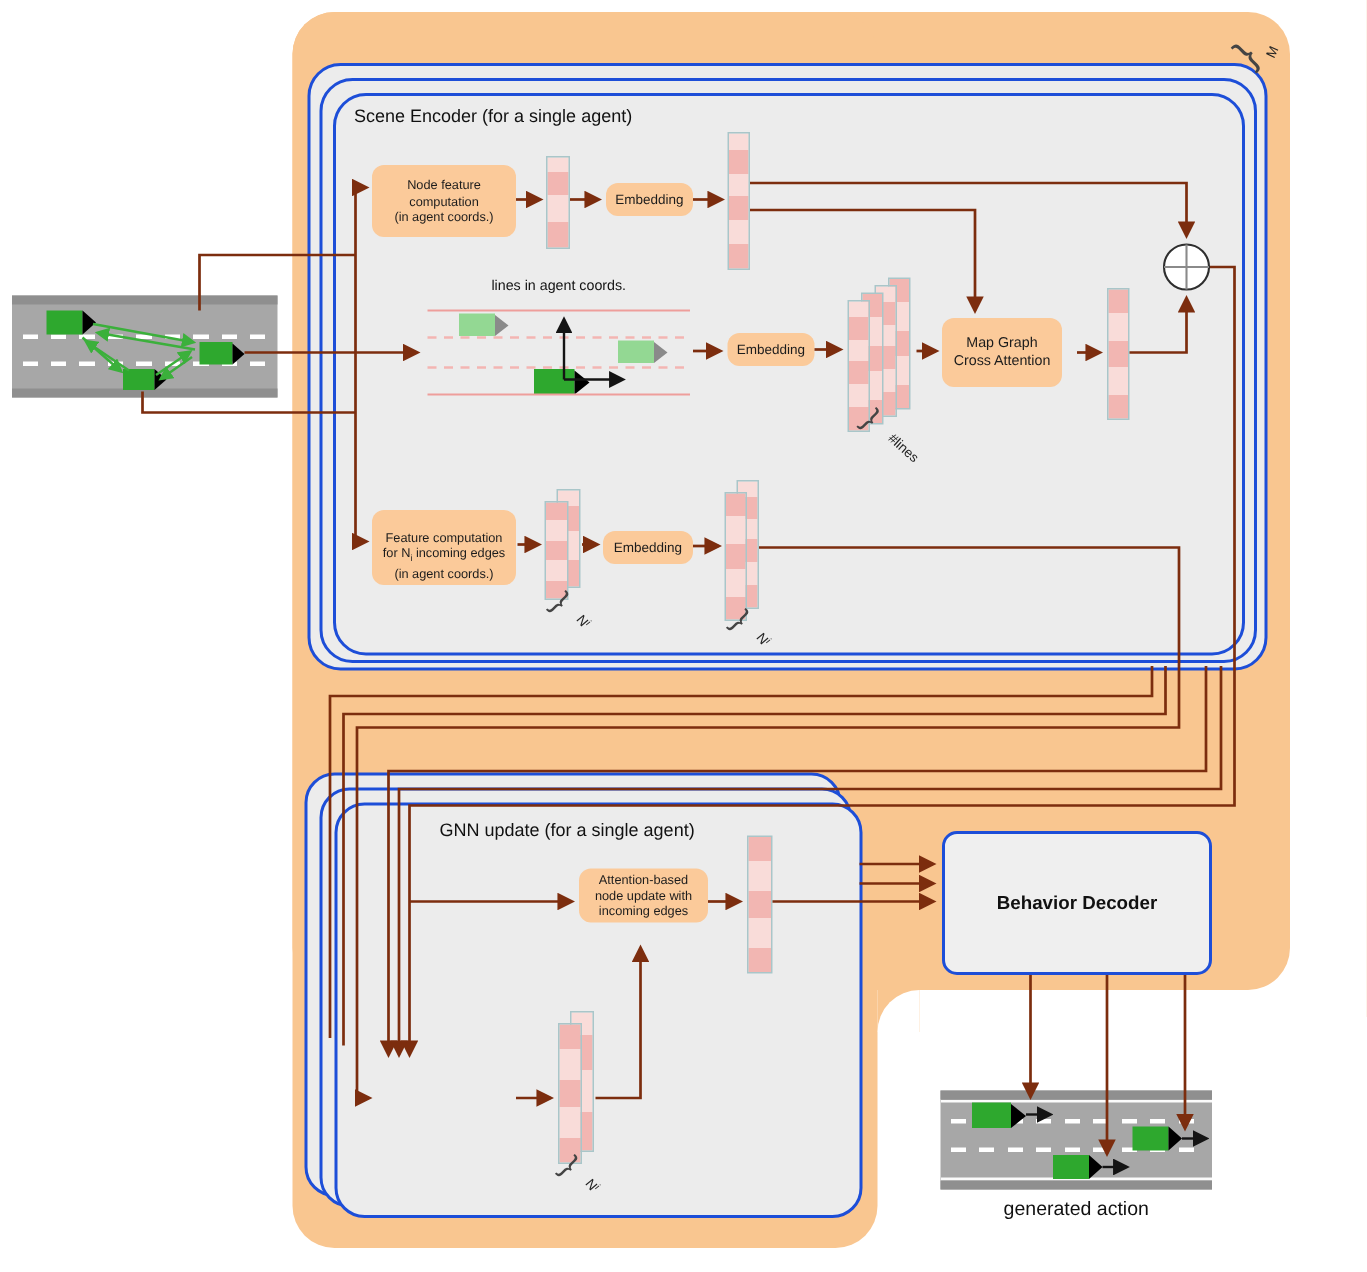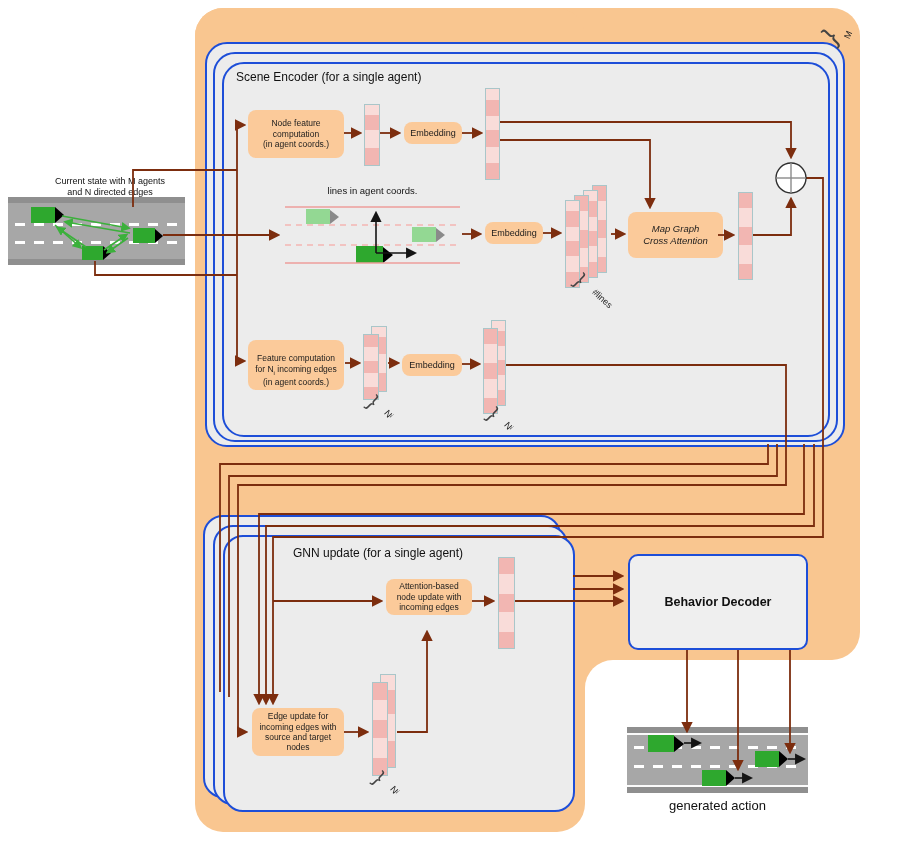--- a/index.html
+++ b/index.html
@@ -58,22 +58,20 @@
   <div class="panel" style="left:205px; top:42px; width:640px; height:405px;"></div>
   <div class="panel" style="left:213px; top:52px; width:625px; height:390px;"></div>
   <div class="panel" style="left:222px; top:62px; width:608px; height:375px;"></div>
   <div class="panel-title" style="left:236px; top:70px;">Scene Encoder (for a single agent)</div>
 
   <div class="brace" style="left:818px; top:30px; font-size:26px; transform:rotate(-45deg);">}</div>
   <div class="rlabel" style="left:842px; top:36px; transform:rotate(-65deg);">
     <span>M</span>
   </div>
 
-  <div class="caption f9" style="left:35px; top:176px; width:150px;">Current state with M agents
-and N directed edges</div>
   <div class="road" style="left:8px; top:197px; width:177px; height:68px;">
     <div class="dash" style="top:20px;"></div>
     <div class="dash" style="top:38px;"></div>
   </div>
   <div class="car" style="left:31px; top:207px;">
     <span class="body" style="width:24px;height:16px;background:#2ea82e;"></span>
     <span class="tri" style="border-top:8px solid transparent;border-bottom:8px solid transparent;border-left:9px solid #000;"></span>
   </div>
   <div class="car" style="left:133px; top:228px;">
     <span class="body" style="width:22px;height:15px;background:#2ea82e;"></span>
@@ -115,21 +113,21 @@
 
   <div class="vec g5" style="left:592px; top:185px; width:15px; height:88px;"></div>
   <div class="vec g6" style="left:583px; top:190px; width:15px; height:88px;"></div>
   <div class="vec g5" style="left:574px; top:195px; width:15px; height:88px;"></div>
   <div class="vec g6" style="left:565px; top:200px; width:15px; height:88px;"></div>
   <div class="brace" style="left:585px; top:270px; transform:rotate(45deg);">}</div>
   <div class="rlabel" style="left:597px; top:287px; transform:rotate(42deg);">
     <span>#lines</span>
   </div>
 
-  <div class="obox" style="left:628px; top:212px; width:95px; height:46px;font-style:italic;">
+  <div class="obox" style="left:628px; top:212px; width:80px; height:46px;">
     <div class="txt f95">Map Graph
 Cross Attention</div>
   </div>
   <div class="vec g5" style="left:738px; top:192px; width:15px; height:88px;"></div>
 
   <div class="obox" style="left:248px; top:340px; width:96px; height:50px;">
     <div class="txt f85">
       <span>Feature computation
 for N</span><sub>i</sub><span> incoming edges
 (in agent coords.)</span>
@@ -158,26 +156,20 @@
   <div class="panel" style="left:223px; top:535px; width:352px; height:277px; border-radius:20px;"></div>
   <div class="panel-title" style="left:293px; top:546px;">GNN update (for a single agent)</div>
 
   <div class="obox" style="left:386px; top:579px; width:86px; height:36px;">
     <div class="txt f85">Attention-based
 node update with
 incoming edges</div>
   </div>
   <div class="vec g5" style="left:498px; top:557px; width:17px; height:92px;"></div>
 
-  <div class="obox" style="left:252px; top:708px; width:92px; height:48px;">
-    <div class="txt f85">Edge update for
-incoming edges with
-source and target
-nodes</div>
-  </div>
   <div class="vec g4" style="left:380px; top:674px; width:16px; height:94px;"></div>
   <div class="vec g5" style="left:372px; top:682px; width:16px; height:94px;"></div>
   <div class="brace" style="left:384px; top:768px; transform:rotate(45deg);">}</div>
   <div class="rlabel" style="left:396px; top:784px; transform:rotate(50deg);">
     <span>N</span>
       <sub>i</sub>
   </div>
 
   <div class="panel" style="left:628px; top:554px; width:180px; height:96px; border-radius:10px; background:#efefef; display:flex; align-items:center; justify-content:center;">
     <span style="font-size:12.5px; font-weight:bold; color:#111;">Behavior Decoder</span>

